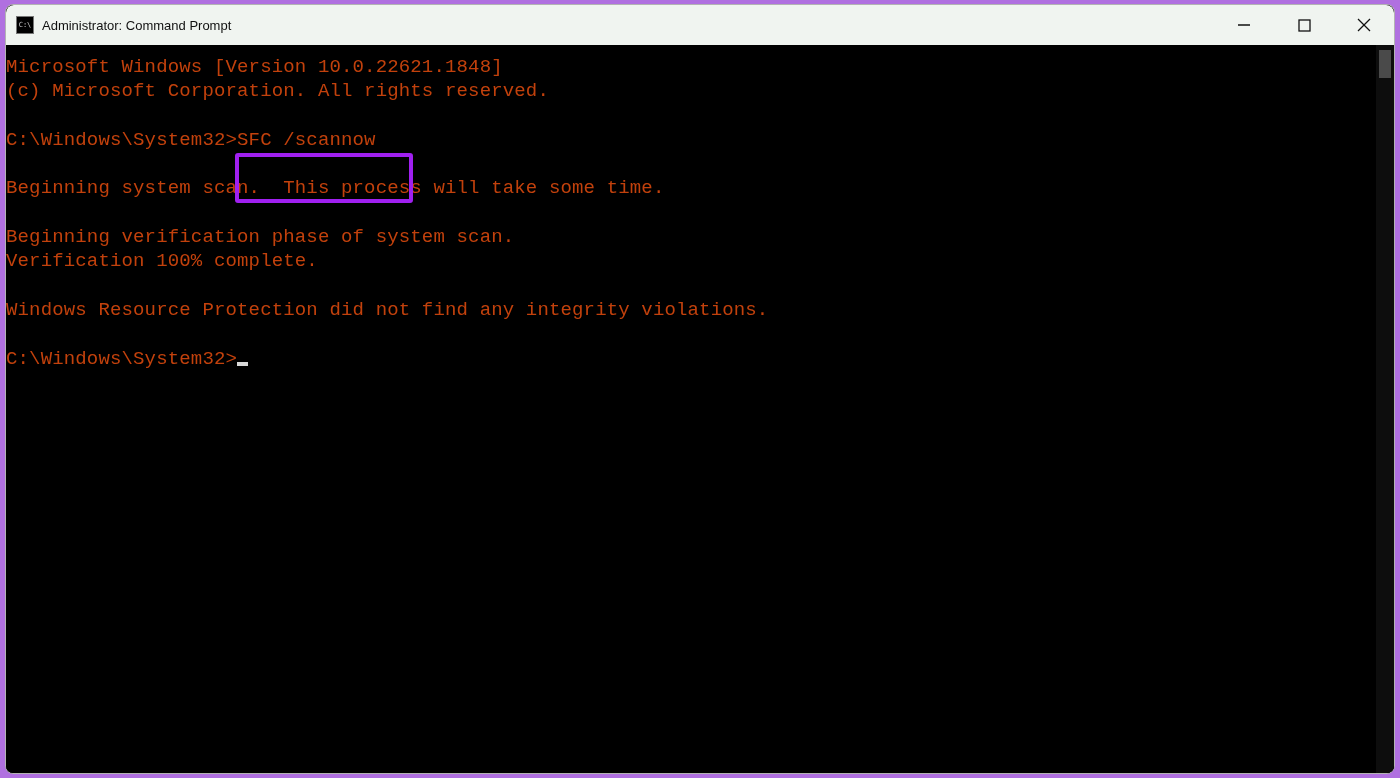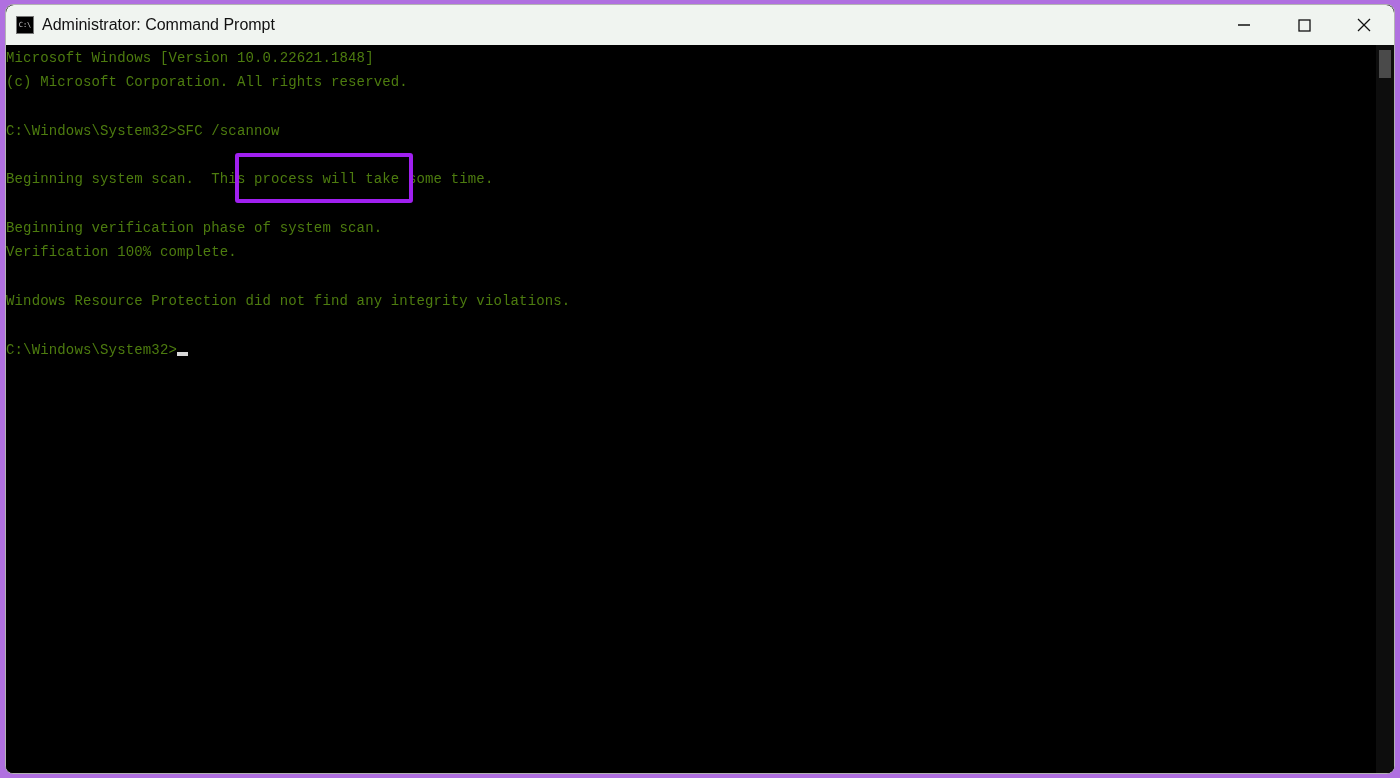--- a/index.html
+++ b/index.html
@@ -45,21 +45,21 @@
       align-items: center;
       justify-content: center;
     }
     .app-icon span {
       color: #ccc;
       font-size: 7px;
       font-family: monospace;
       line-height: 1;
     }
     .title-text {
-      font-size: 16px;
+      font-size: 13px;
       color: #111;
       flex: 1;
     }
     .win-controls {
       display: flex;
       height: 100%;
     }
     .win-btn {
       width: 60px;
       height: 100%;
@@ -70,26 +70,26 @@
     }
     .win-btn svg { display: block; }
     .terminal-area {
       flex: 1;
       position: relative;
       background: #000;
       display: flex;
     }
     .terminal {
       flex: 1;
-      color: #4d7c0f;
+      color: #c2410c;
       font-family: Consolas, 'Courier New', monospace;
-      font-size: 14px;
+      font-size: 19px;
       line-height: 24.3px;
       white-space: pre;
-      padding-top: 1px;
+      padding-top: 10px;
       padding-left: 0px;
       letter-spacing: 0.15px;
       overflow: hidden;
     }
     .scrollbar-track {
       width: 18px;
       background: #0d0d0d;
       position: relative;
     }
     .scrollbar-thumb {

